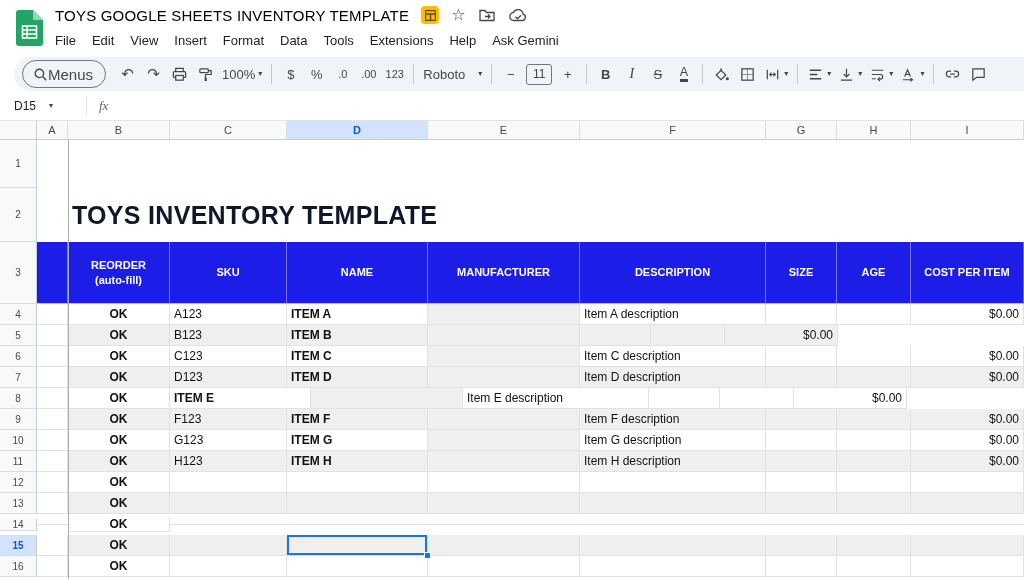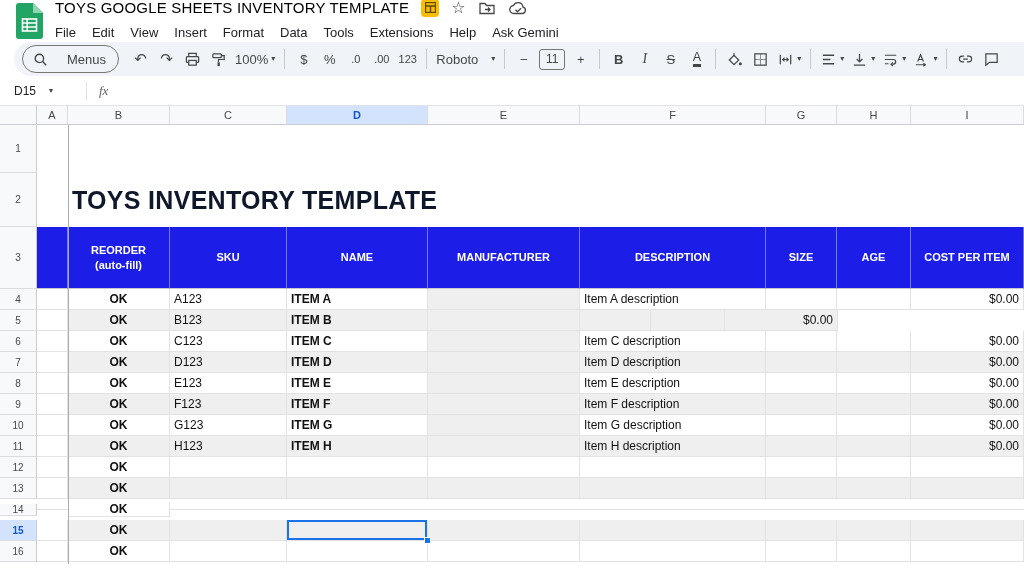--- a/index.html
+++ b/index.html
@@ -1,36 +1,36 @@
 <!DOCTYPE html>
 <html><head>
 <meta charset="utf-8">
 <style>
   *{box-sizing:border-box;margin:0;padding:0}
   html,body{width:1024px;height:579px;overflow:hidden;background:#fff;
     font-family:"Liberation Sans","DejaVu Sans",sans-serif;color:#202124}
   .app{width:1024px;height:579px;position:relative;overflow:hidden}
 
   
-  .titlebar{height:41px;display:flex;align-items:center;padding-left:16px;gap:12px}
+  .titlebar{height:56px;display:flex;align-items:center;padding-left:16px;gap:12px}
   .logo svg{display:block}
   .tb-col{display:flex;flex-direction:column;justify-content:center}
   .title-row{display:flex;align-items:center;gap:12px;height:24px}
   .doc-title{font-size:15px;color:#000;letter-spacing:.2px;white-space:nowrap}
   .badge{width:18px;height:18px;border-radius:4px;background:#fbbc04;display:inline-flex;align-items:center;justify-content:center}
   .star{font-size:16px;color:#444746;line-height:1}
   .ticon{display:inline-flex;color:#444746}
   .menu-bar{display:flex;align-items:center;height:26px;margin-left:-8px}
   .menu-item{font-size:13px;color:#202124;padding:3px 8px;border-radius:6px;cursor:pointer;white-space:nowrap}
 
   
   .toolbar{height:34px;width:1030px;margin:1px 0 1px 14px;background:#f0f4f9;border-radius:17px;
     display:flex;align-items:center;padding:0 8px;gap:1px;overflow:hidden}
-  .menus-pill{display:inline-flex;align-items:center;gap:19px;height:28px;padding:0 12px 0 10px;
-    border:1px solid #747775;border-radius:15px;background:transparent;font-size:13px;color:#444746;
+  .menus-pill{display:inline-flex;align-items:center;gap:0;height:28px;padding:0 12px 0 10px;
+    border:1px solid #747775;border-radius:15px;background:transparent;font-size:15px;color:#444746;
     margin-right:8px;cursor:pointer;font-family:inherit}
   .tbtn{height:26px;min-width:25px;display:inline-flex;align-items:center;justify-content:center;
     border-radius:4px;color:#444746;font-size:13px;padding:0 3px;cursor:pointer;white-space:nowrap}
   .tbtn svg{display:block}
   .caret{font-size:8px;margin-left:3px;color:#444746;line-height:1}
   .sep{width:1px;height:20px;background:#c6cacf;margin:0 5px;flex:none}
   .fsize-box{width:26px;height:21px;border:1px solid #747775;border-radius:3px;display:inline-flex;
     align-items:center;justify-content:center;font-size:12px;color:#444746;margin:0 2px;cursor:text}
   .glyph-arrow{font-size:15px}
   .glyph-bold{font-weight:700}
@@ -357,21 +357,20 @@
         <div class="cell band al-l" style="width: 152px;"></div>
         <div class="cell band al-l" style="width: 186px;">Item D description</div>
         <div class="cell band al-c" style="width: 71px;"></div>
         <div class="cell band al-c" style="width: 74px;"></div>
         <div class="cell band al-r w500" style="width: 113px;">$0.00</div>
       </div>
       <div class="g-row" style="height: 21px;">
         <div class="rnum" style="width: 37px;">8</div>
         <div class="cell" style="width: 31px;"></div>
         <div class="cell al-c w600" style="width: 102px;">OK</div>
-        <div class="cell al-l w500" style="width: 117px;">E123</div>
         <div class="cell al-l w600" style="width: 141px;">ITEM E</div>
         <div class="cell band al-l" style="width: 152px;"></div>
         <div class="cell al-l" style="width: 186px;">Item E description</div>
         <div class="cell al-c" style="width: 71px;"></div>
         <div class="cell al-c" style="width: 74px;"></div>
         <div class="cell al-r w500" style="width: 113px;">$0.00</div>
       </div>
       <div class="g-row" style="height: 21px;">
         <div class="rnum" style="width: 37px;">9</div>
         <div class="cell" style="width: 31px;"></div>

